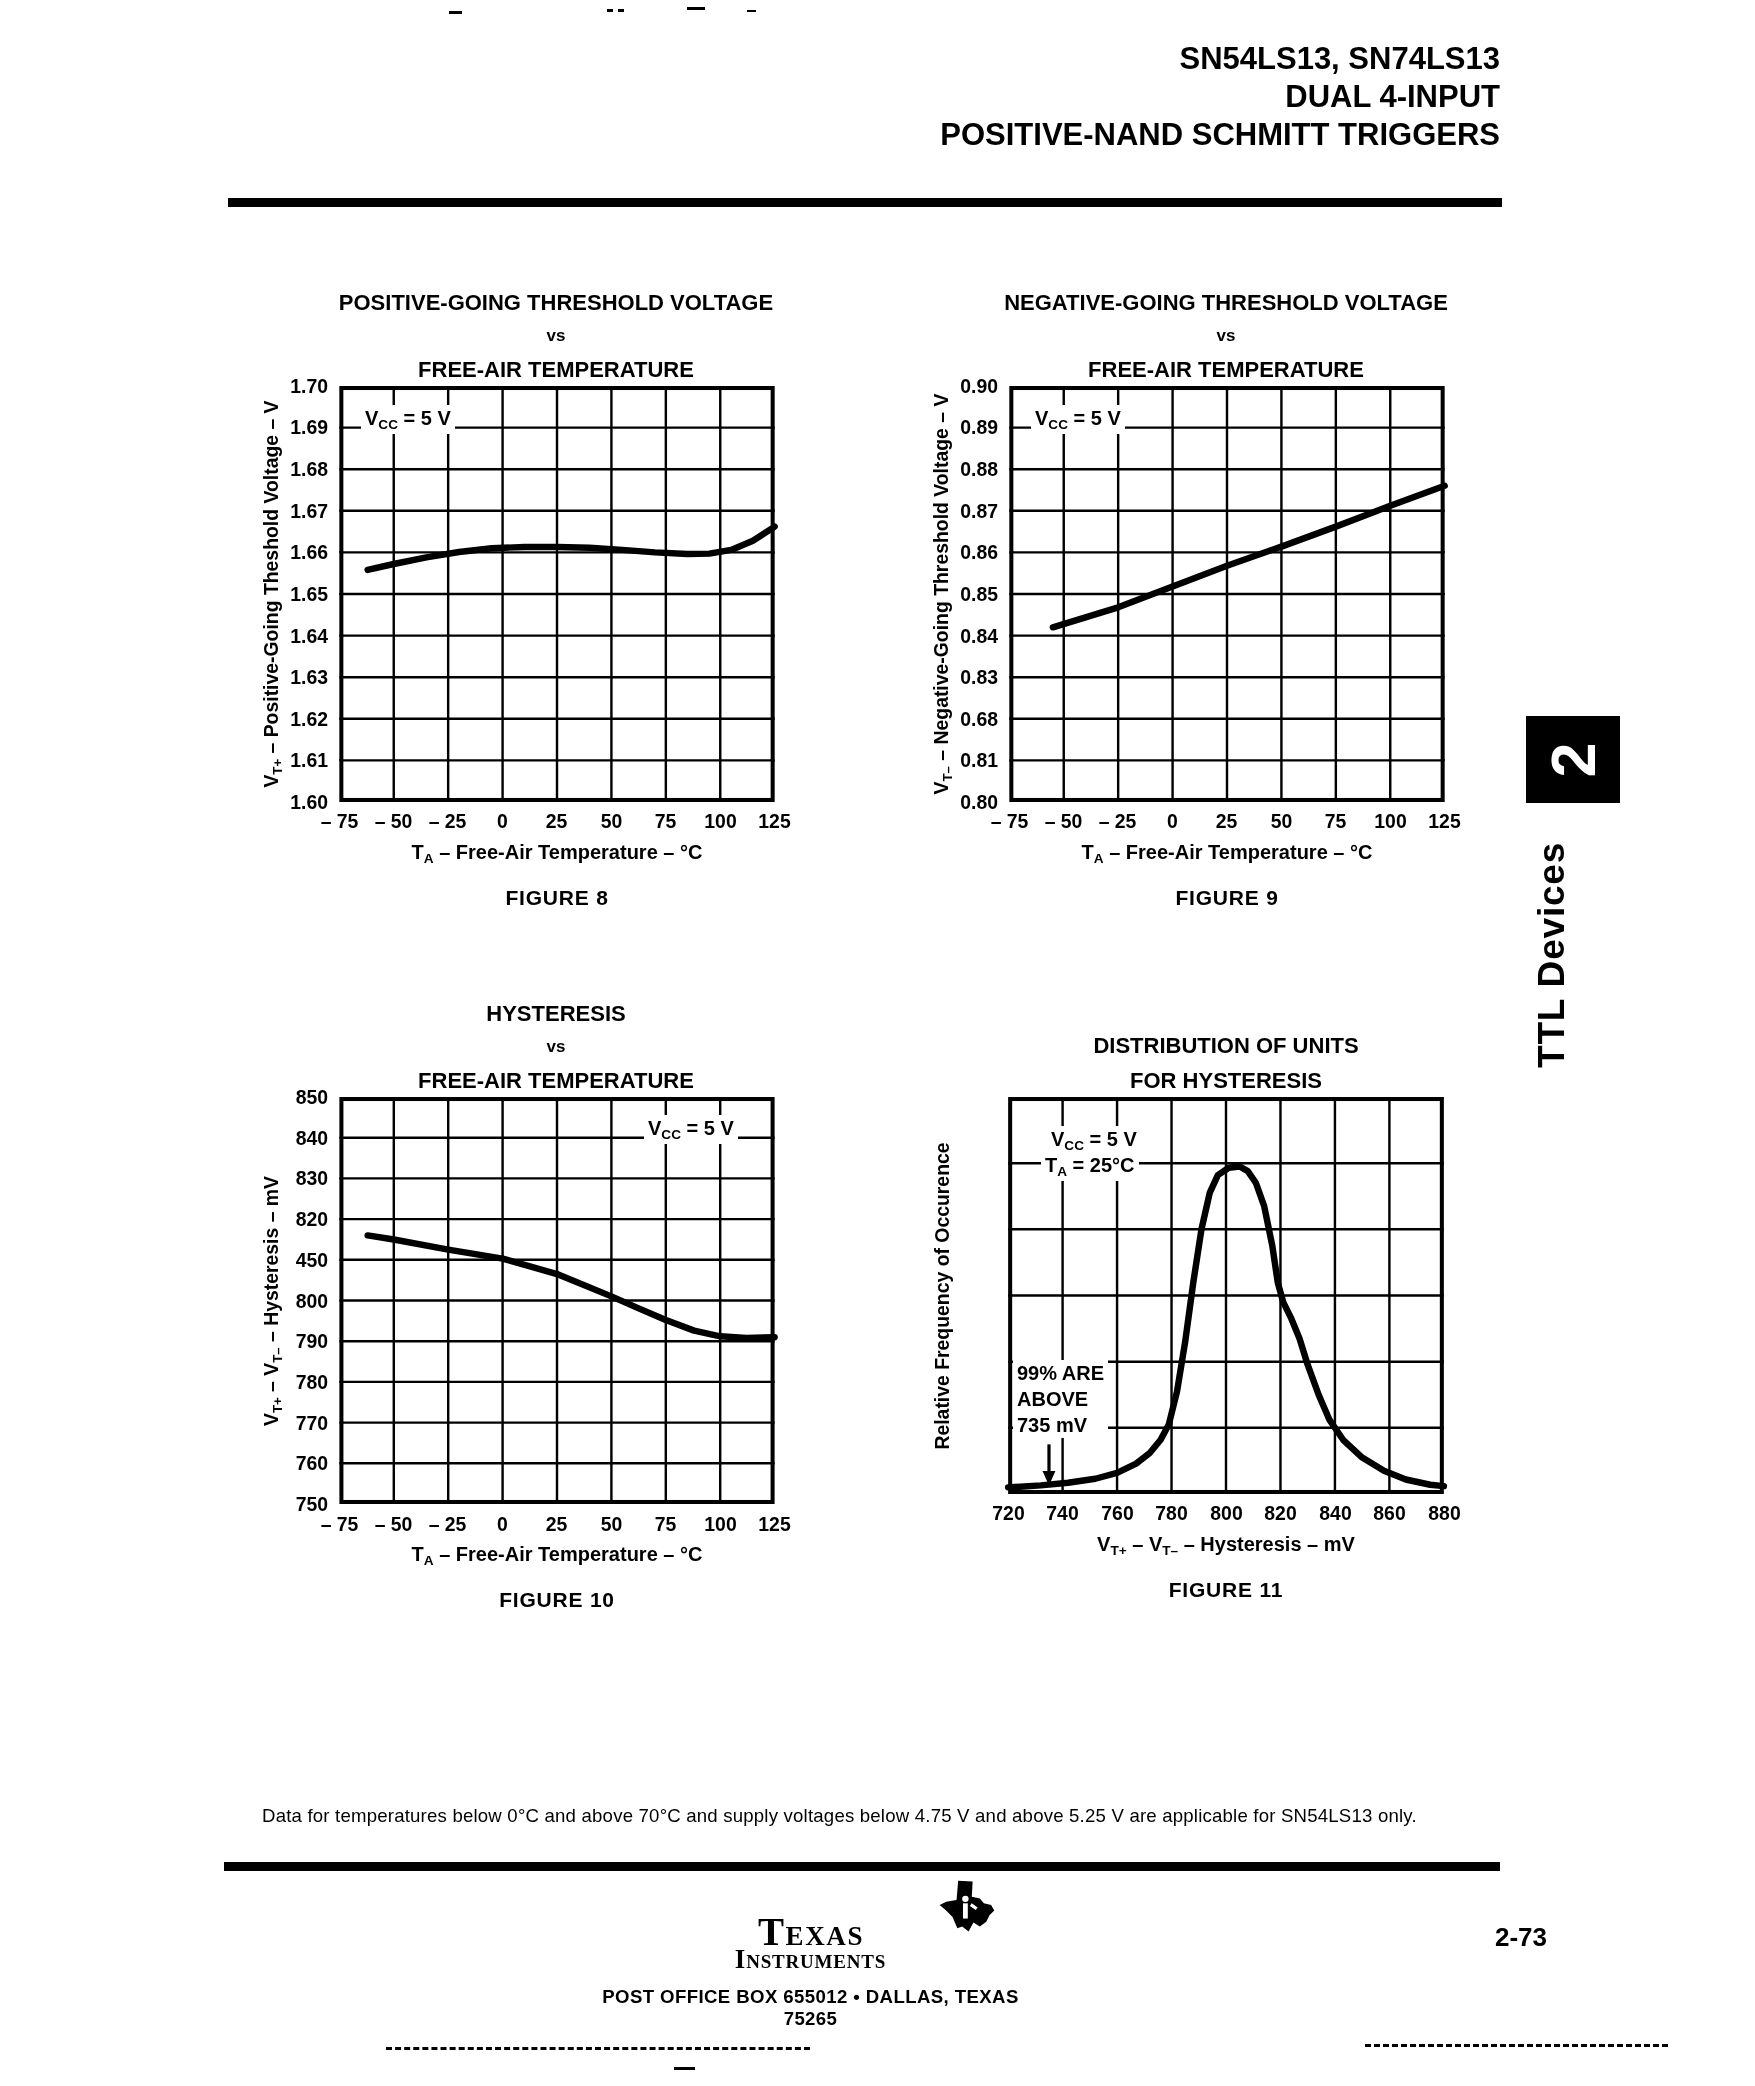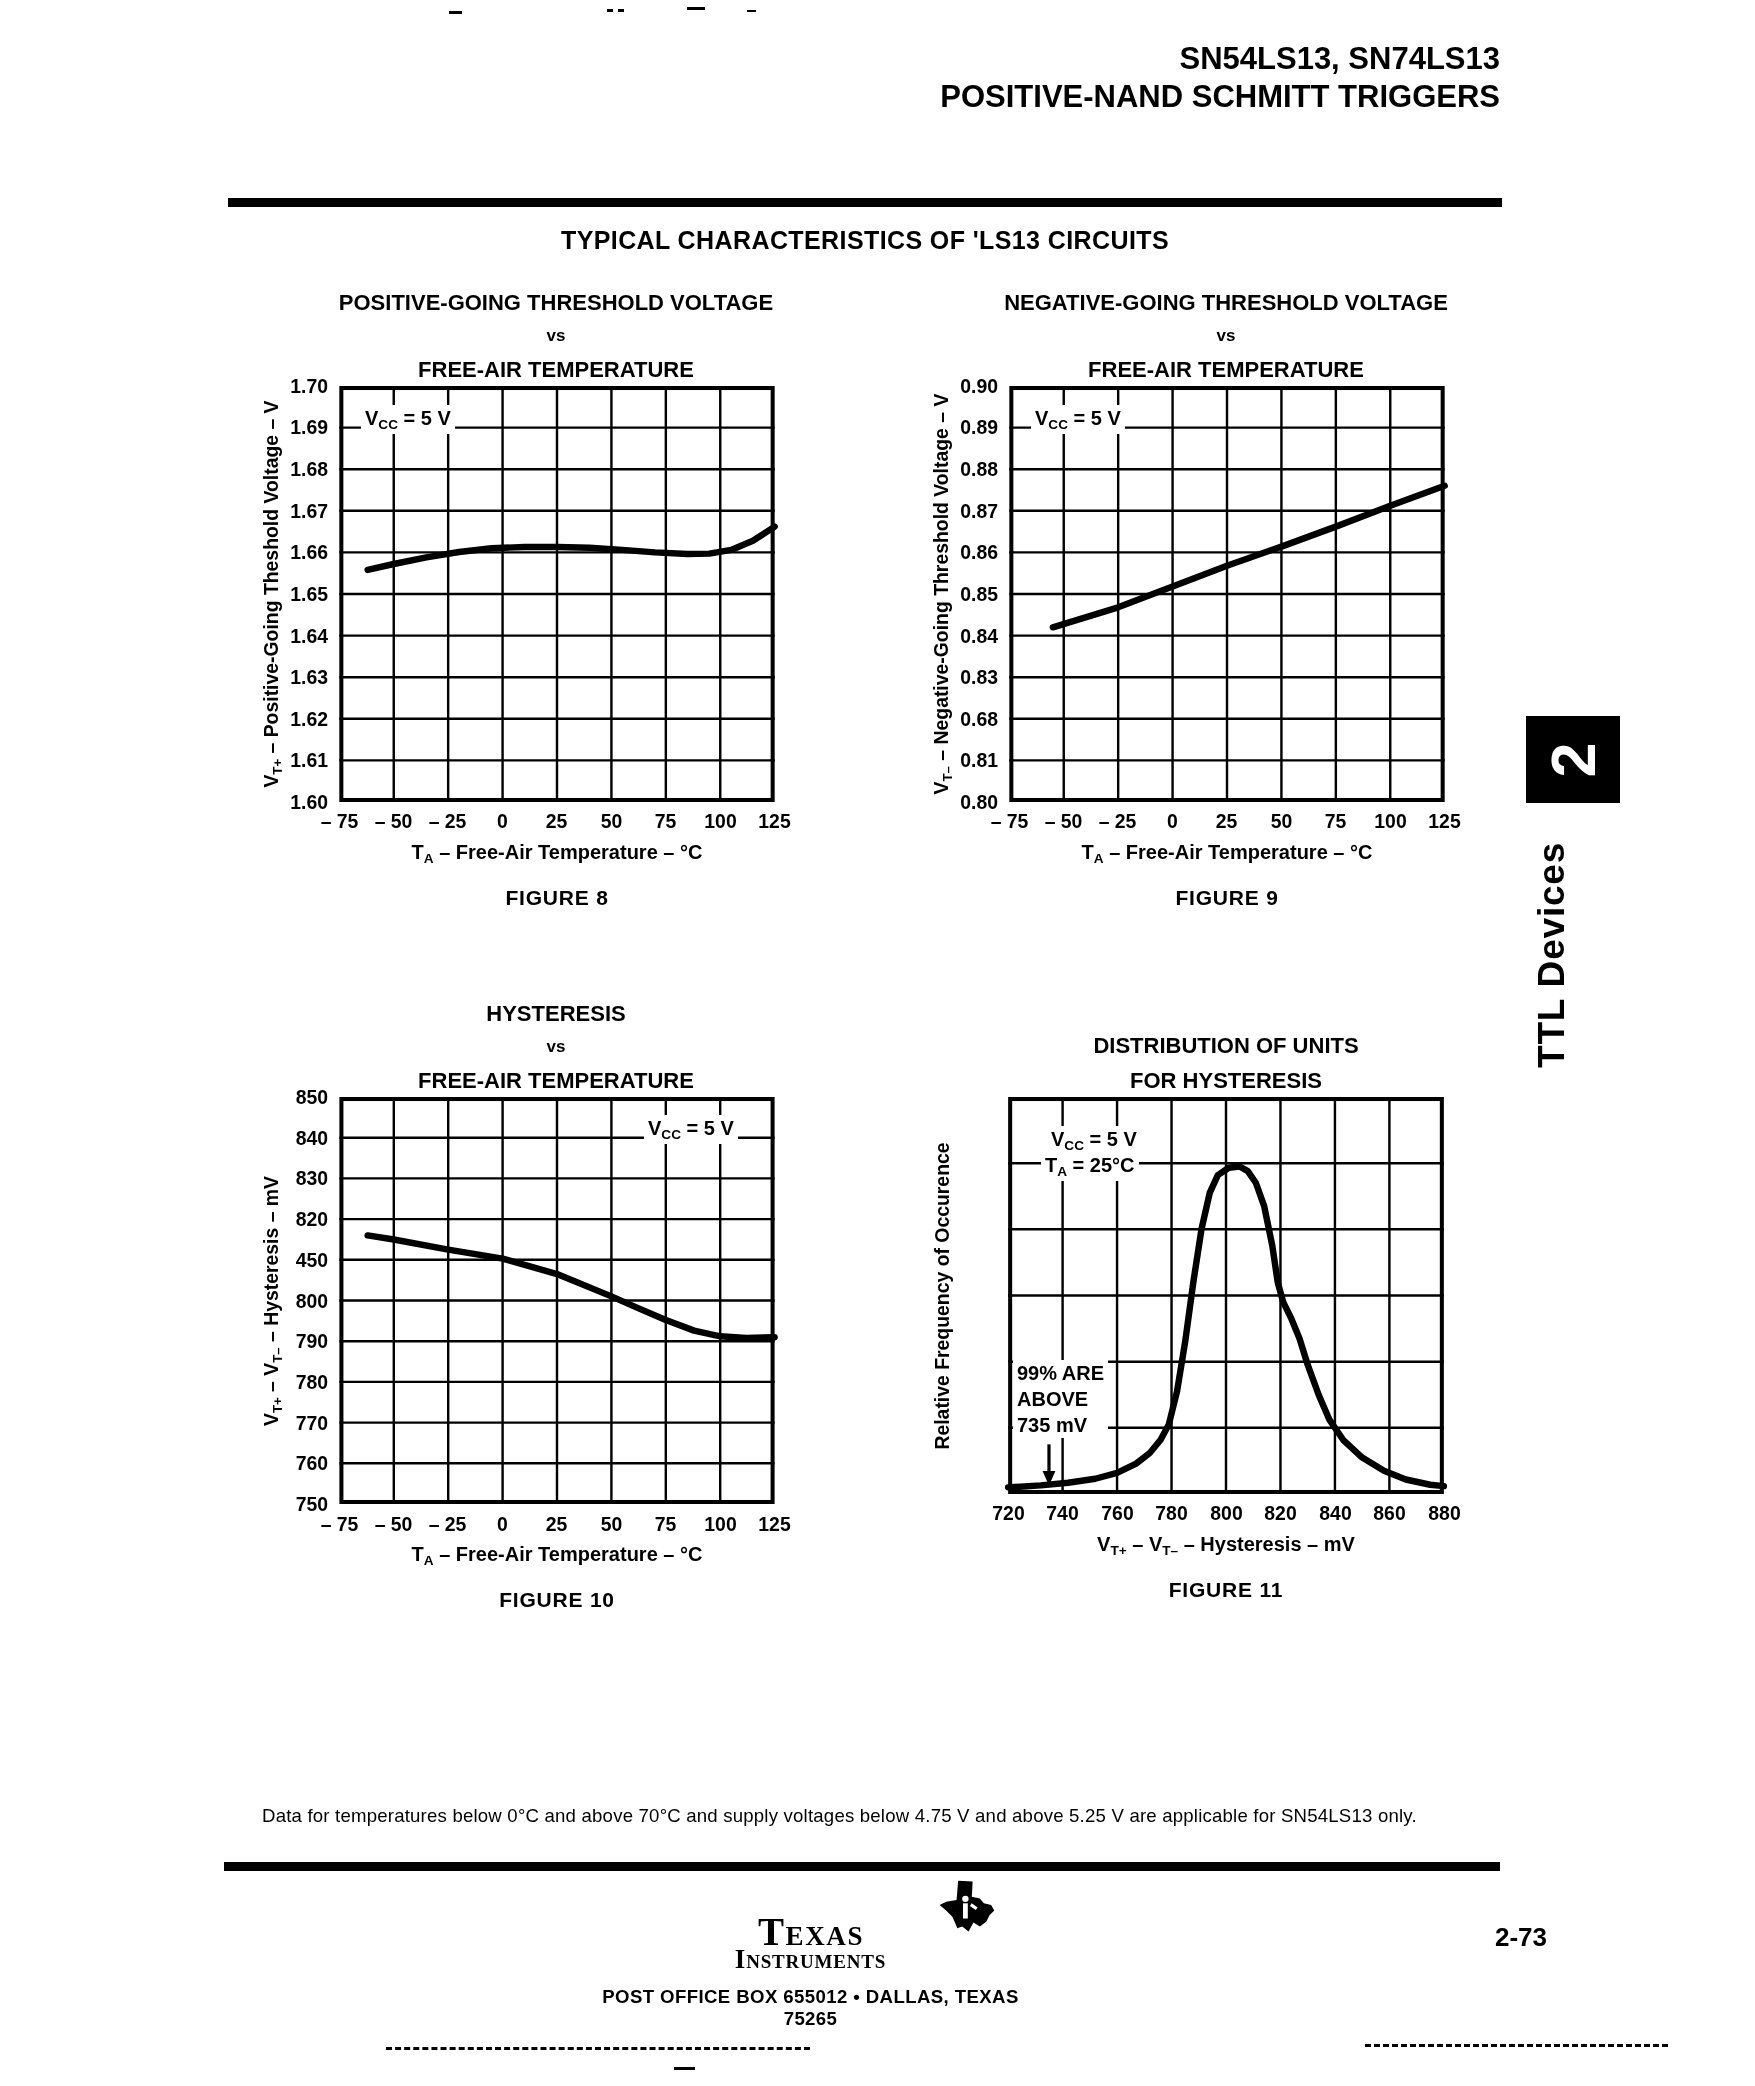--- a/index.html
+++ b/index.html
@@ -62,25 +62,25 @@
 <div class="page">
 
   <div class="a" style="left:449px;top:10.5px;width:13px;height:3.2px;"></div>
   <div class="a" style="left:607px;top:9px;width:5.6px;height:3.2px;"></div>
   <div class="a" style="left:618px;top:9px;width:5.6px;height:3.2px;"></div>
   <div class="a" style="left:687px;top:6.5px;width:18px;height:3.2px;"></div>
   <div class="a" style="left:747px;top:9.7px;width:9px;height:2.4px;"></div>
 
   <div class="header">
     <div>SN54LS13, SN74LS13</div>
+    <div>DUAL 4-INPUT</div>
     <div>POSITIVE-NAND SCHMITT TRIGGERS</div>
   </div>
   <div class="rule" id="rule-top"></div>
 
-  <div class="page-title">TYPICAL CHARACTERISTICS OF 'LS13 CIRCUITS</div>
 
   <div class="figure" id="fig0" style="left: 242px; top: 299px;">
       <div class="chart-title" style="left: 48px; width: 532px;">
         <div>POSITIVE-GOING THRESHOLD VOLTAGE</div>
         <div class="vs">vs</div>
         <div>FREE-AIR TEMPERATURE</div>
       </div>
       <div class="y-axis-label" style="width: 416px; left: -177px; top: 282px;">V<sub>T+</sub> – Positive-Going Theshold Voltage – V</div>
       <div class="ytick" style="left: 0px; width: 86px; top: 76px;">1.70</div>
       <div class="ytick" style="left: 0px; width: 86px; top: 117px;">1.69</div>

